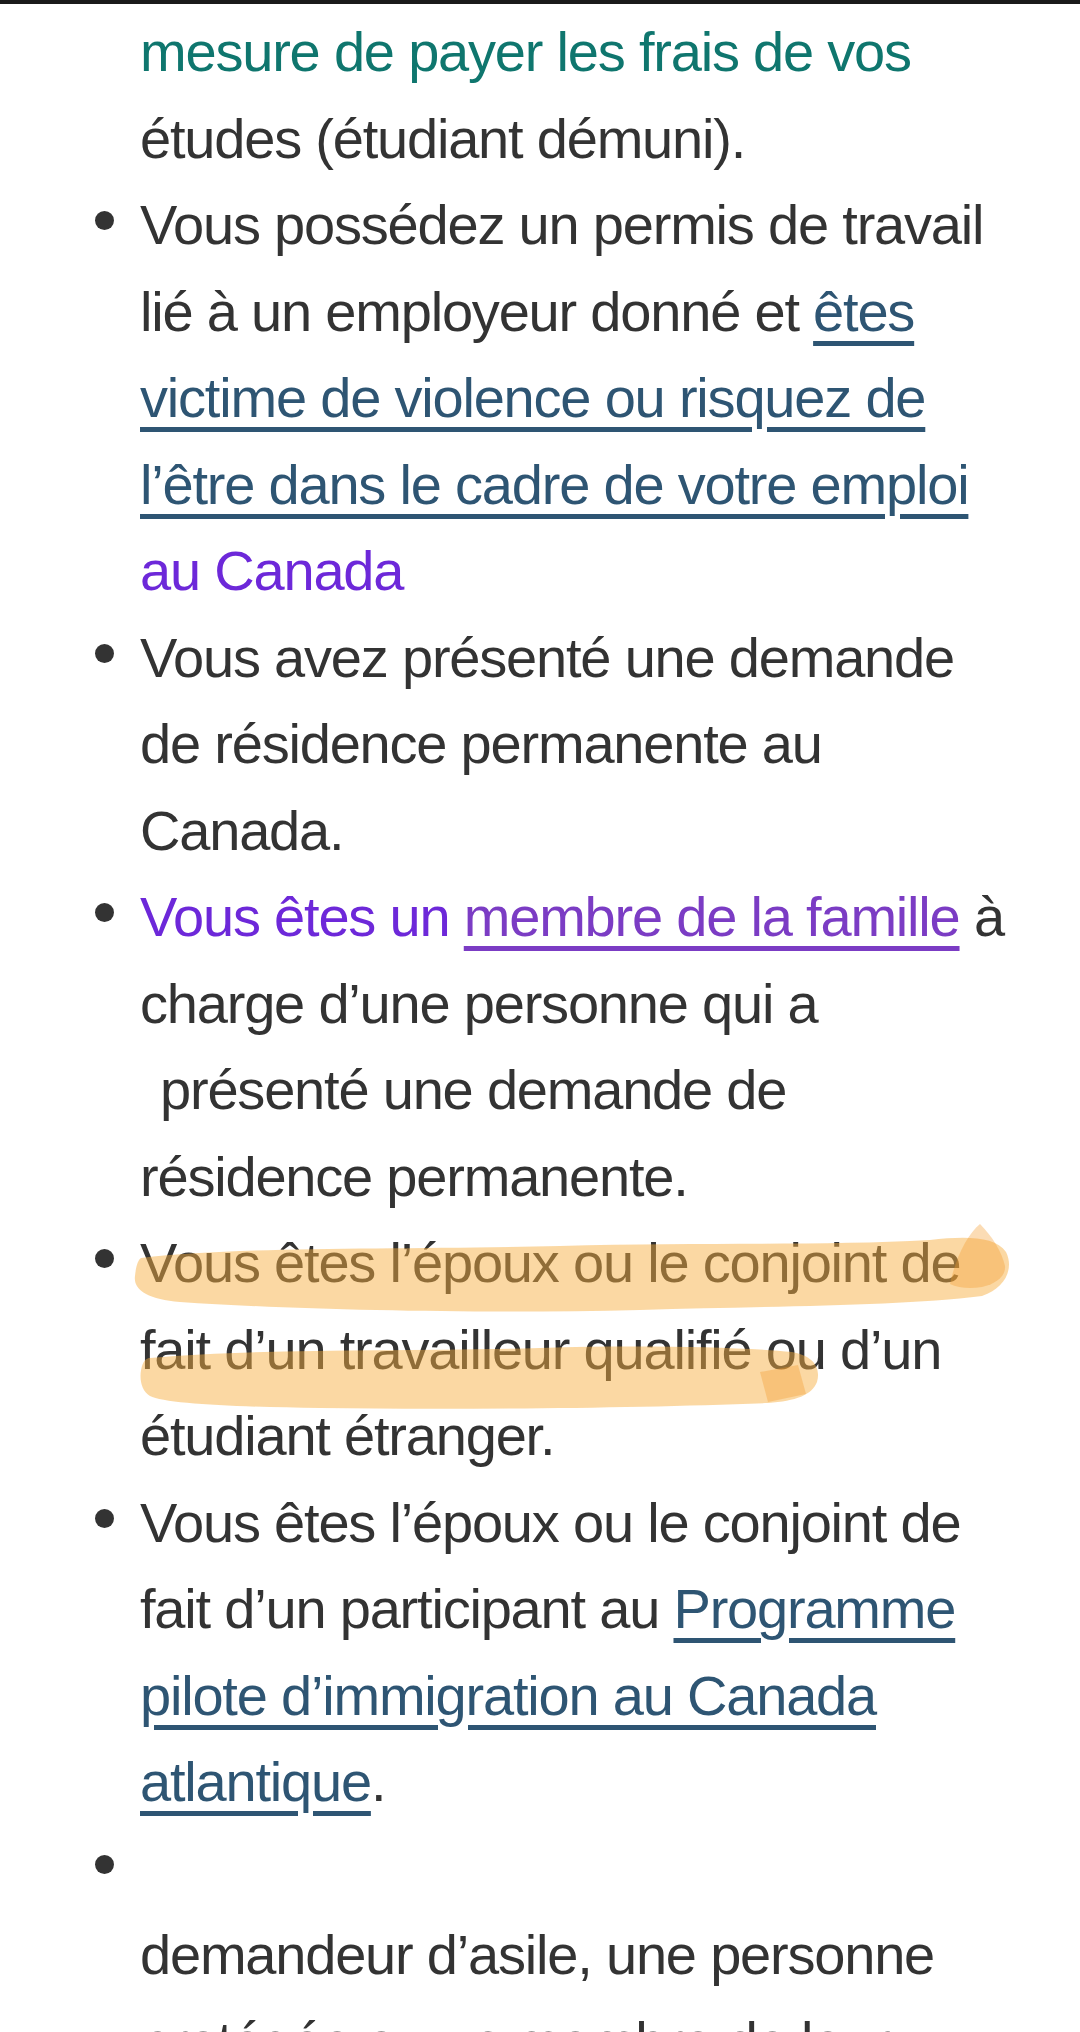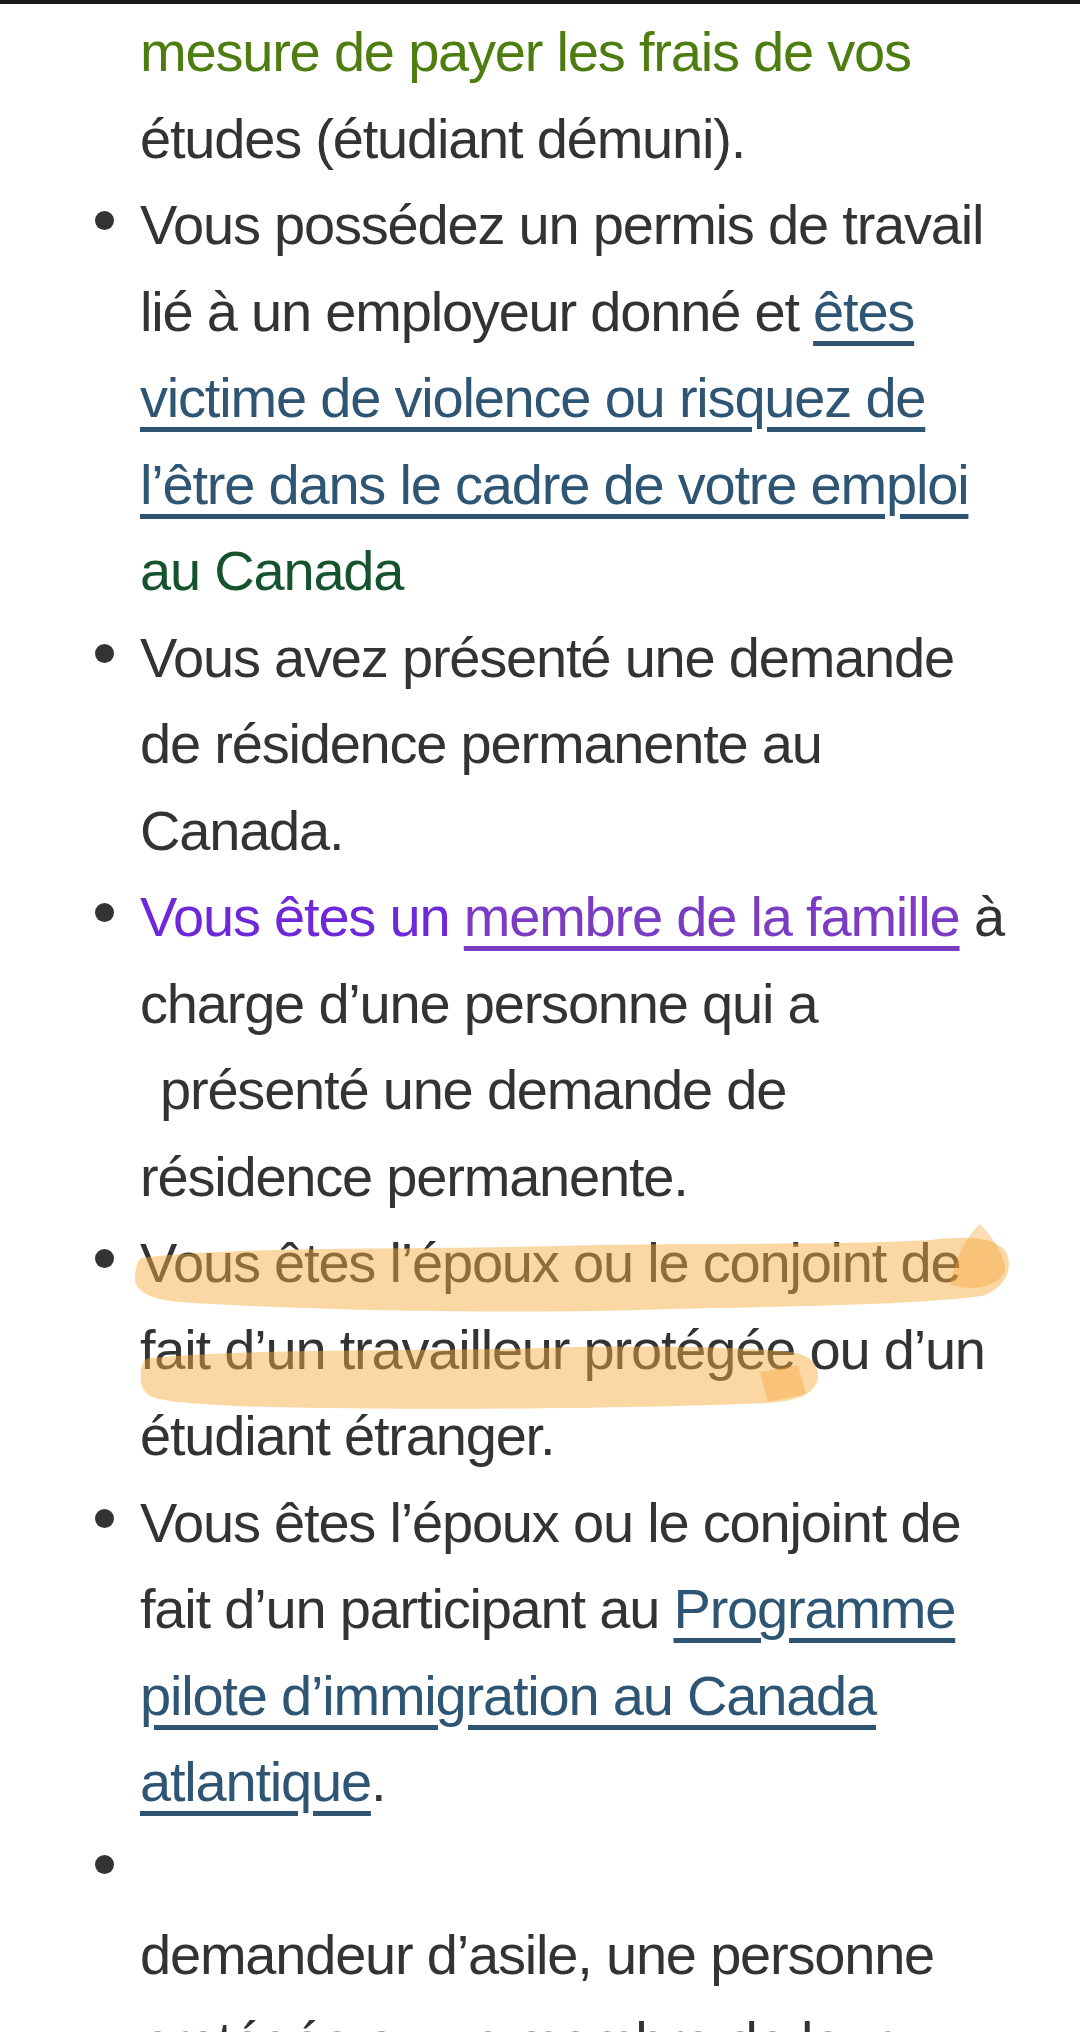--- a/index.html
+++ b/index.html
@@ -62,36 +62,36 @@
   }
 </style>
 </head>
 <body>
 
 <div id="screen" style="background: rgb(255, 255, 255);">
 
   <div id="top-bar" style="background: rgb(26, 26, 26);"></div>
 
   <div id="lines-container">
-      <div class="line"><span class="seg-text" style="color: #4d7c0f;">mesure de payer les frais de vos</span></div>
+      <div class="line"><span class="seg-text" style="color: #0f766e;">mesure de payer les frais de vos</span></div>
       <div class="line"><span class="seg-text" style="color: rgb(51, 51, 51);">études (étudiant démuni).</span></div>
       <div class="line"><span class="bullet-dot" style="background: rgb(51, 51, 51);"></span><span class="seg-text" style="color: rgb(51, 51, 51);">Vous possédez un permis de travail</span></div>
       <div class="line"><span class="seg-text" style="color: rgb(51, 51, 51);">lié à un employeur donné et </span><span class="seg-link" style="color: rgb(46, 85, 115); text-decoration-color: rgb(46, 85, 115);">êtes</span></div>
       <div class="line"><span class="seg-link" style="color: rgb(46, 85, 115); text-decoration-color: rgb(46, 85, 115);">victime de violence ou risquez de</span></div>
       <div class="line"><span class="seg-link" style="color: rgb(46, 85, 115); text-decoration-color: rgb(46, 85, 115);">l’être dans le cadre de votre emploi</span></div>
-      <div class="line"><span class="seg-text" style="color: #14532d;">au Canada</span></div>
+      <div class="line"><span class="seg-text" style="color: #6d28d9;">au Canada</span></div>
       <div class="line"><span class="bullet-dot" style="background: rgb(51, 51, 51);"></span><span class="seg-text" style="color: rgb(51, 51, 51);">Vous avez présenté une demande</span></div>
       <div class="line"><span class="seg-text" style="color: rgb(51, 51, 51);">de résidence permanente au</span></div>
       <div class="line"><span class="seg-text" style="color: rgb(51, 51, 51);">Canada.</span></div>
       <div class="line"><span class="bullet-dot" style="background: rgb(51, 51, 51);"></span><span class="seg-text" style="color: #6d28d9;">Vous êtes un </span><span class="seg-visited" style="color: rgb(123, 60, 196); text-decoration-color: rgb(123, 60, 196);">membre de la famille</span><span class="seg-text" style="color: rgb(51, 51, 51);"> à</span></div>
       <div class="line"><span class="seg-text" style="color: rgb(51, 51, 51);">charge d’une personne qui a</span></div>
       <div class="line"><span class="seg-text" style="color: rgb(51, 51, 51); margin-left: 20px;">présenté une demande de</span></div>
       <div class="line"><span class="seg-text" style="color: rgb(51, 51, 51); text-align: right;">résidence permanente.</span></div>
       <div class="line"><span class="bullet-dot" style="background: rgb(51, 51, 51);"></span><span class="seg-text" style="color: rgb(51, 51, 51);">Vous êtes l’époux ou le conjoint de</span></div>
-      <div class="line"><span class="seg-text" style="color: rgb(51, 51, 51);">fait d’un travailleur protégée ou d’un</span></div>
+      <div class="line"><span class="seg-text" style="color: rgb(51, 51, 51);">fait d’un travailleur qualifié ou d’un</span></div>
       <div class="line"><span class="seg-text" style="color: rgb(51, 51, 51);">étudiant étranger.</span></div>
       <div class="line"><span class="bullet-dot" style="background: rgb(51, 51, 51);"></span><span class="seg-text" style="color: rgb(51, 51, 51);">Vous êtes l’époux ou le conjoint de</span></div>
       <div class="line"><span class="seg-text" style="color: rgb(51, 51, 51);">fait d’un participant au </span><span class="seg-link" style="color: rgb(46, 85, 115); text-decoration-color: rgb(46, 85, 115);">Programme</span></div>
       <div class="line"><span class="seg-link" style="color: rgb(46, 85, 115); text-decoration-color: rgb(46, 85, 115);">pilote d’immigration au Canada</span></div>
       <div class="line"><span class="seg-link" style="color: rgb(46, 85, 115); text-decoration-color: rgb(46, 85, 115);">atlantique</span><span class="seg-text" style="color: rgb(51, 51, 51);">.</span></div>
       <div class="line"><span class="bullet-dot" style="background: rgb(51, 51, 51);"></span></div>
       <div class="line"><span class="seg-text" style="color: rgb(51, 51, 51);">demandeur d’asile, une personne</span></div>
       <div class="line"><span class="seg-text" style="color: rgb(51, 51, 51);">protégée ou un membre de leur</span></div>
     </div>
 

